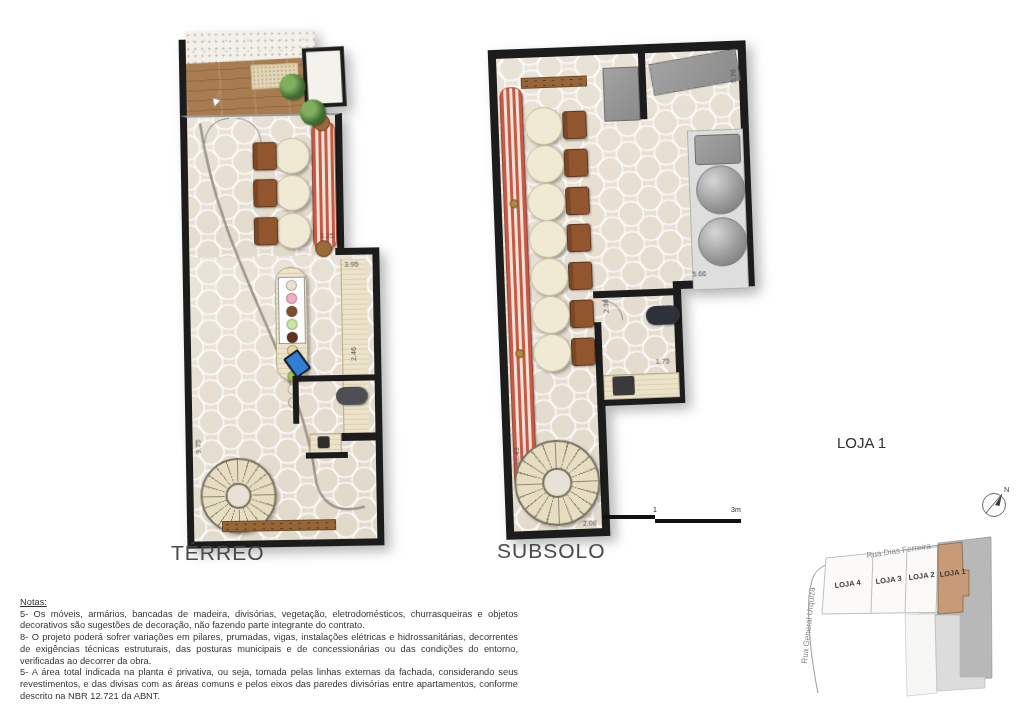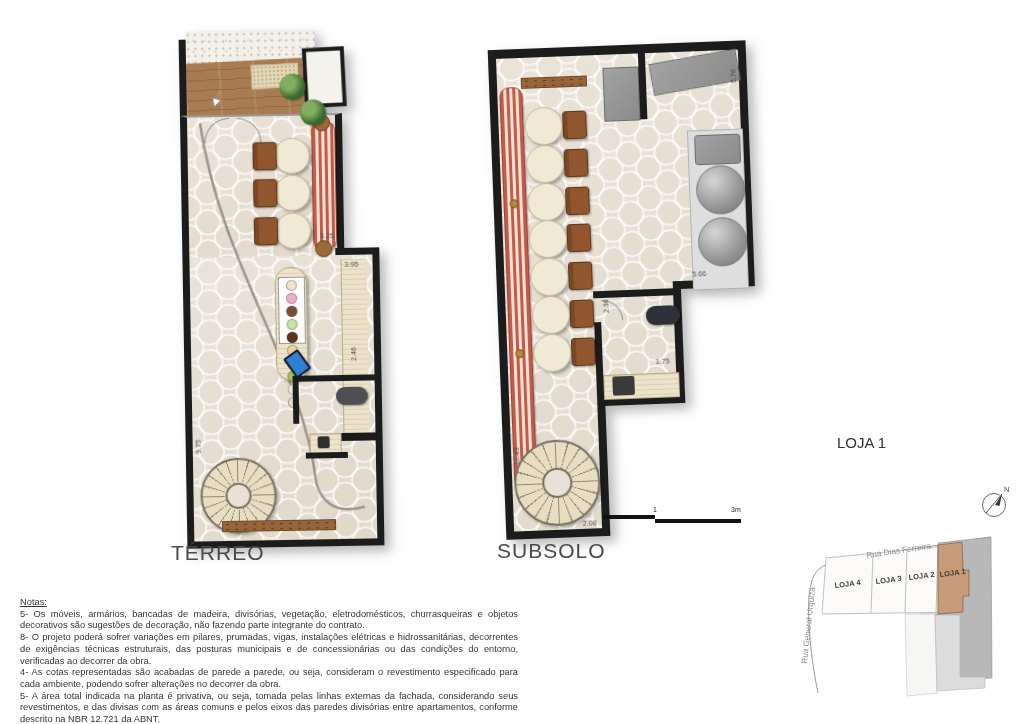--- a/index.html
+++ b/index.html
@@ -245,18 +245,17 @@
     <text transform="translate(145,47) rotate(-7)" font-size="7.5" font-weight="bold" fill="#3a3a3a">LOJA 1</text>
 
     <text transform="translate(72,28) rotate(-8.5)" font-size="8.2" fill="#8a8a8a">Rua Dias Ferreira</text>
     <text transform="translate(12,134) rotate(-84)" font-size="8.2" fill="#8a8a8a">Rua General Urquiza</text>
   </svg>
 
   <div class="abs notes" style="left:20px;top:597px;width:498px;">
     <p style="text-align:left;text-decoration:underline;">Notas:</p>
     <p>5- Os móveis, armários, bancadas de madeira, divisórias, vegetação, eletrodomésticos, churrasqueiras e objetos decorativos são sugestões de decoração, não fazendo parte integrante do contrato.</p>
     <p>8- O projeto poderá sofrer variações em pilares,  prumadas,  vigas,  instalações elétricas e hidrossanitárias,  decorrentes de exigências técnicas estruturais, das posturas municipais e de concessionárias ou das condições do entorno, verificadas ao decorrer da obra.</p>
-    <p>4- As  cotas  representadas  são  acabadas  de parede a  parede, ou seja,  consideram o revestimento  especificado para cada  ambiente,  podendo sofrer alterações no decorrer da obra.</p>
     <p>5- A área  total indicada  na planta é privativa, ou seja,  tomada pelas linhas externas da fachada,  considerando seus revestimentos, e das divisas  com as áreas comuns e pelos eixos das paredes divisórias entre apartamentos, conforme descrito na NBR 12.721 da ABNT.</p>
 
   </div>
 
 </div>
 
 </body></html>

